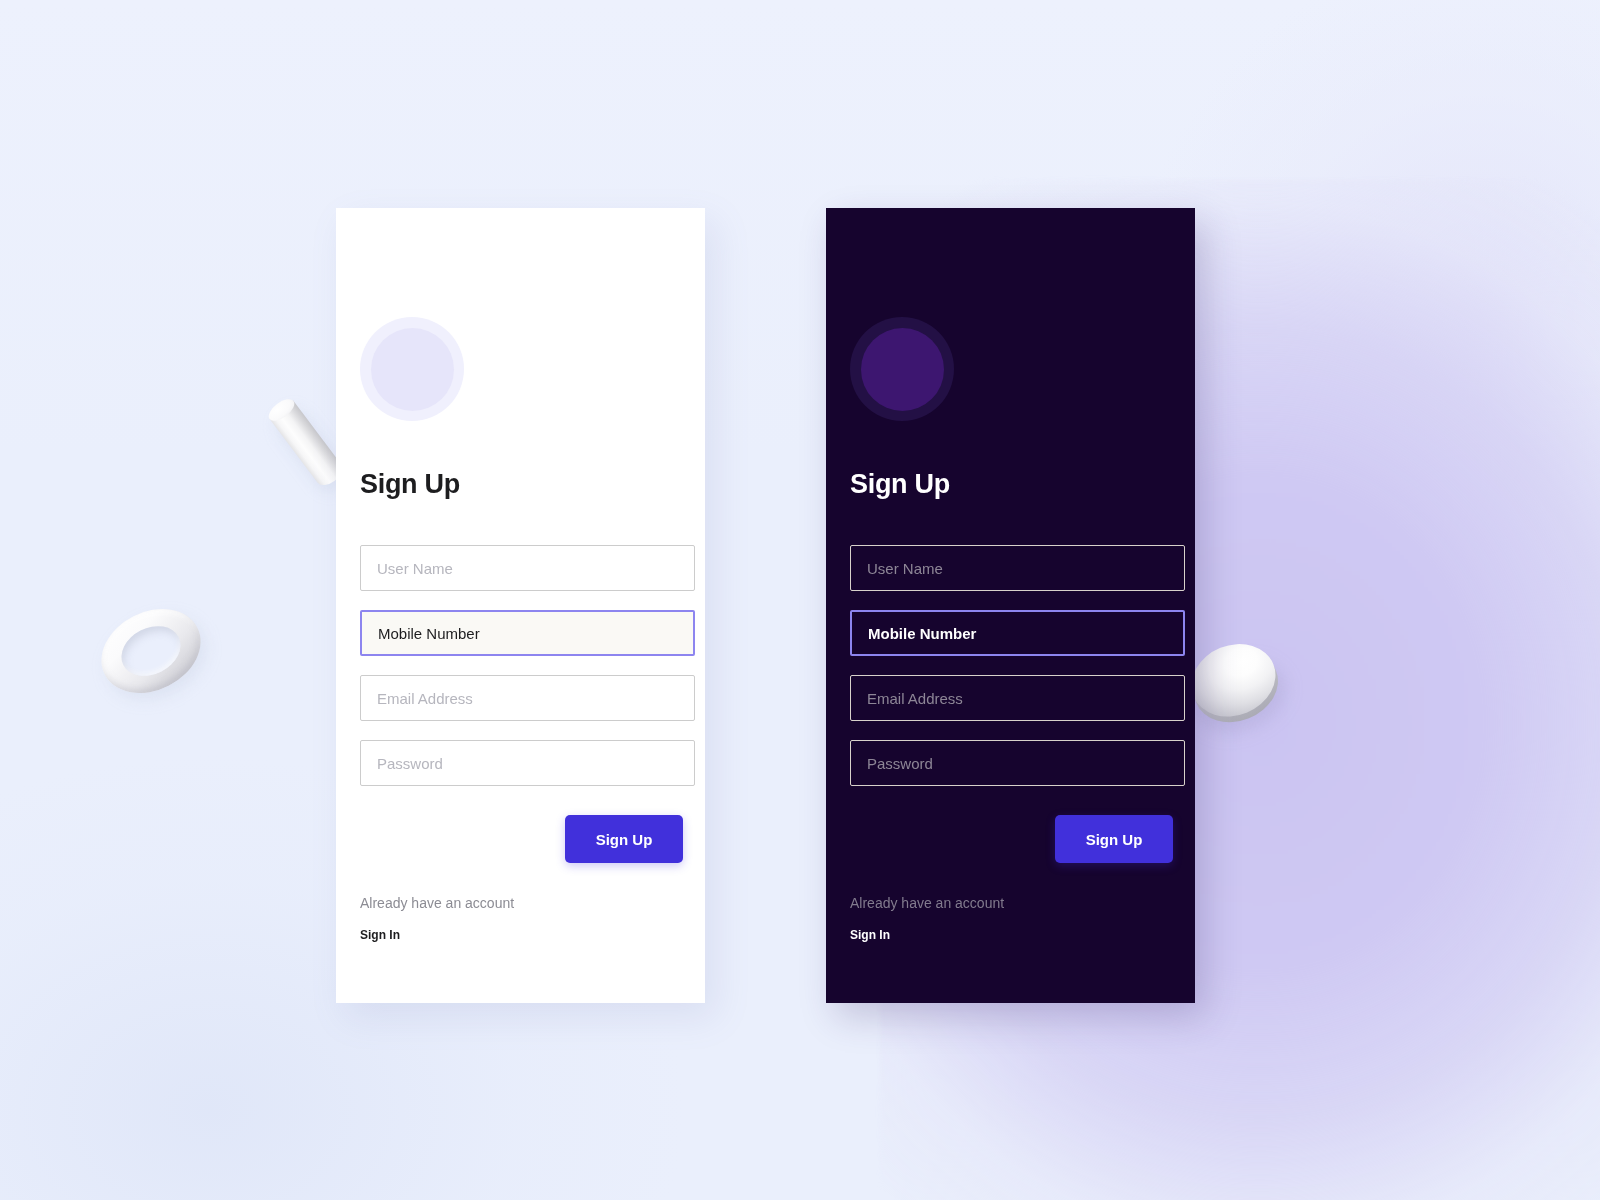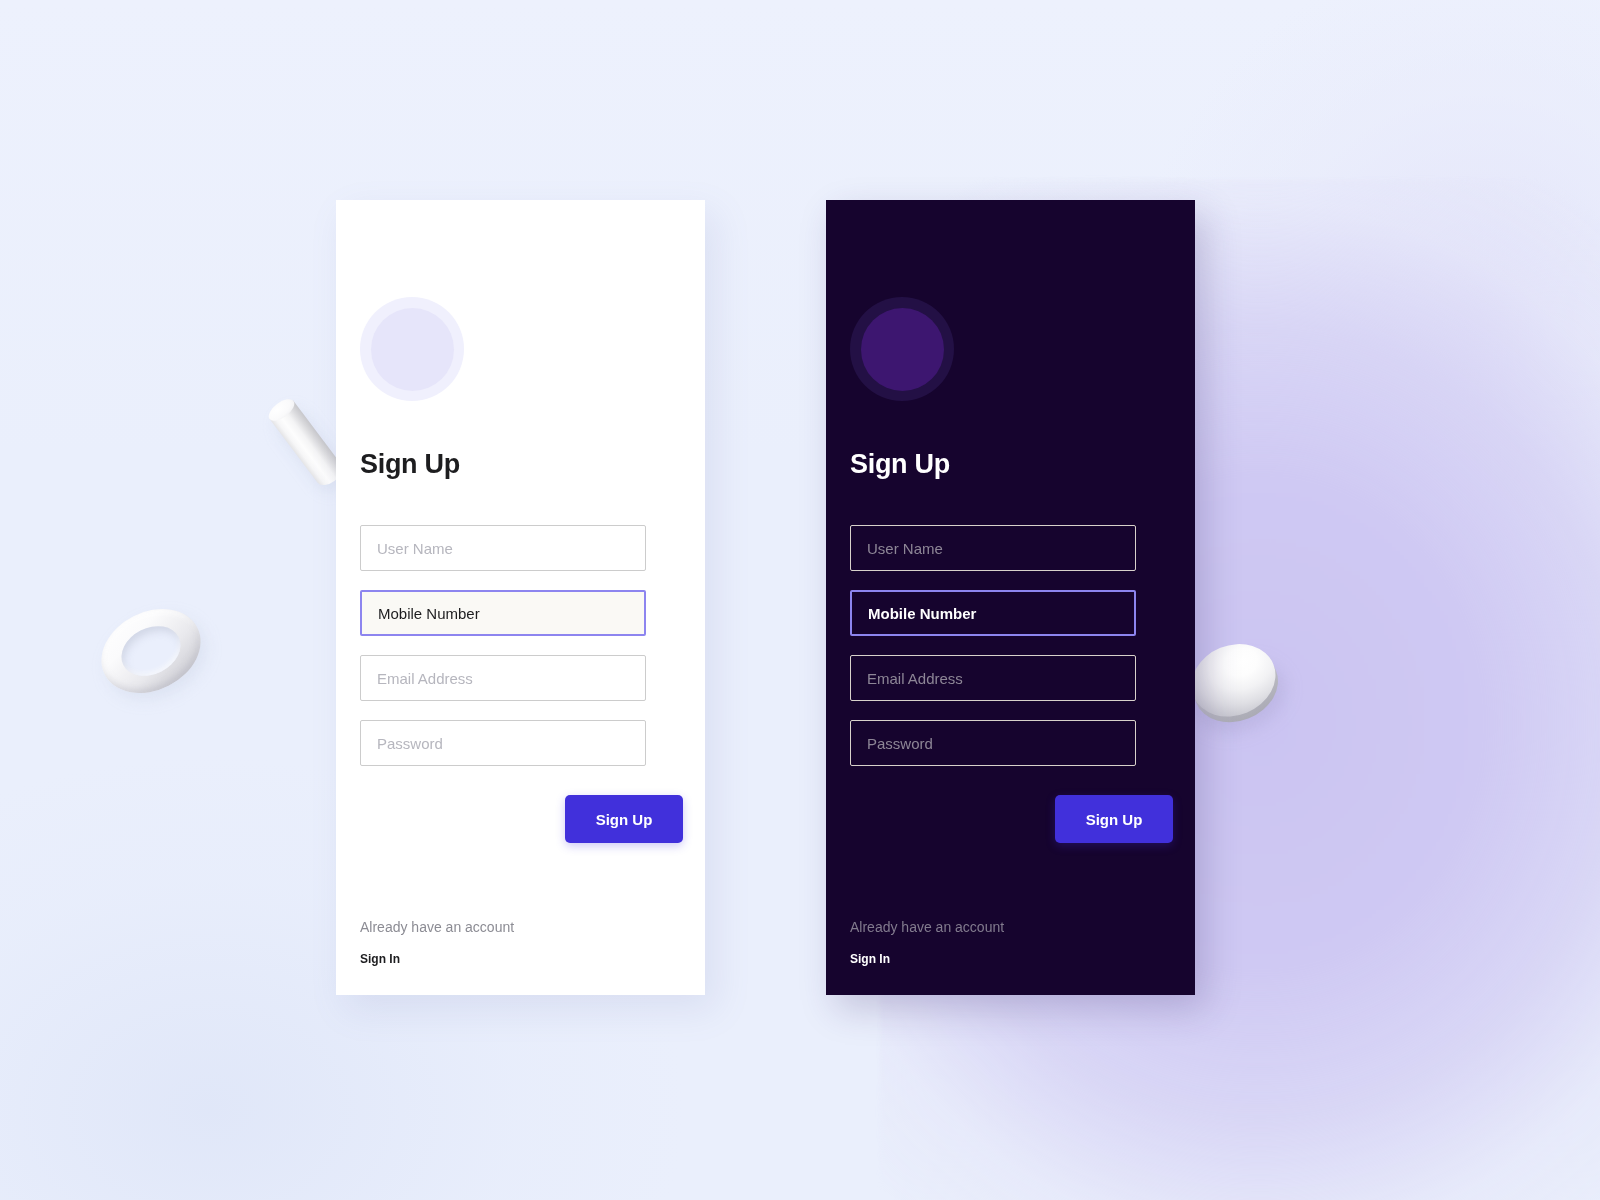--- a/index.html
+++ b/index.html
@@ -183,24 +183,24 @@
     width: 94px; height: 66px;
     border-radius: 50%;
     background: rgba(120,115,160,0.18);
     filter: blur(9px);
     z-index: -1;
   }
 
   
   .card {
     position: absolute;
-    top: 200px;
+    top: 208px;
     width: 369px;
     height: 795px;
-    padding: 4px 24px;
+    padding: 16px 24px;
   }
 
   .card-light {
     left: 336px;
     background: #ffffff;
     box-shadow: 10px 14px 34px rgba(120,130,185,0.14);
   }
 
   .card-dark {
     left: 826px;
@@ -241,21 +241,21 @@
   
   .form {
     margin-top: 45px;
     display: flex;
     flex-direction: column;
     gap: 19px;
   }
 
   .field {
     height: 46px;
-    width: 286px;
+    width: 335px;
     display: flex;
     align-items: center;
     padding: 0 16px;
     font-size: 15px;
     border-radius: 2px;
   }
 
   .card-light .field {
     border: 1px solid #cccccc;
     background: #ffffff;
@@ -298,21 +298,21 @@
     color: #ffffff;
     font-family: "Liberation Sans", sans-serif;
     font-size: 15px;
     font-weight: 700;
     cursor: pointer;
     box-shadow: 0 3px 10px rgba(65,48,219,0.26);
   }
 
   
   .footer {
-    margin-top: 76px;
+    margin-top: 32px;
   }
   .footer-note {
     font-size: 14px;
     font-weight: 500;
   }
   .footer-link {
     margin-top: 17px;
     font-size: 12px;
     font-weight: 700;
     cursor: pointer;

